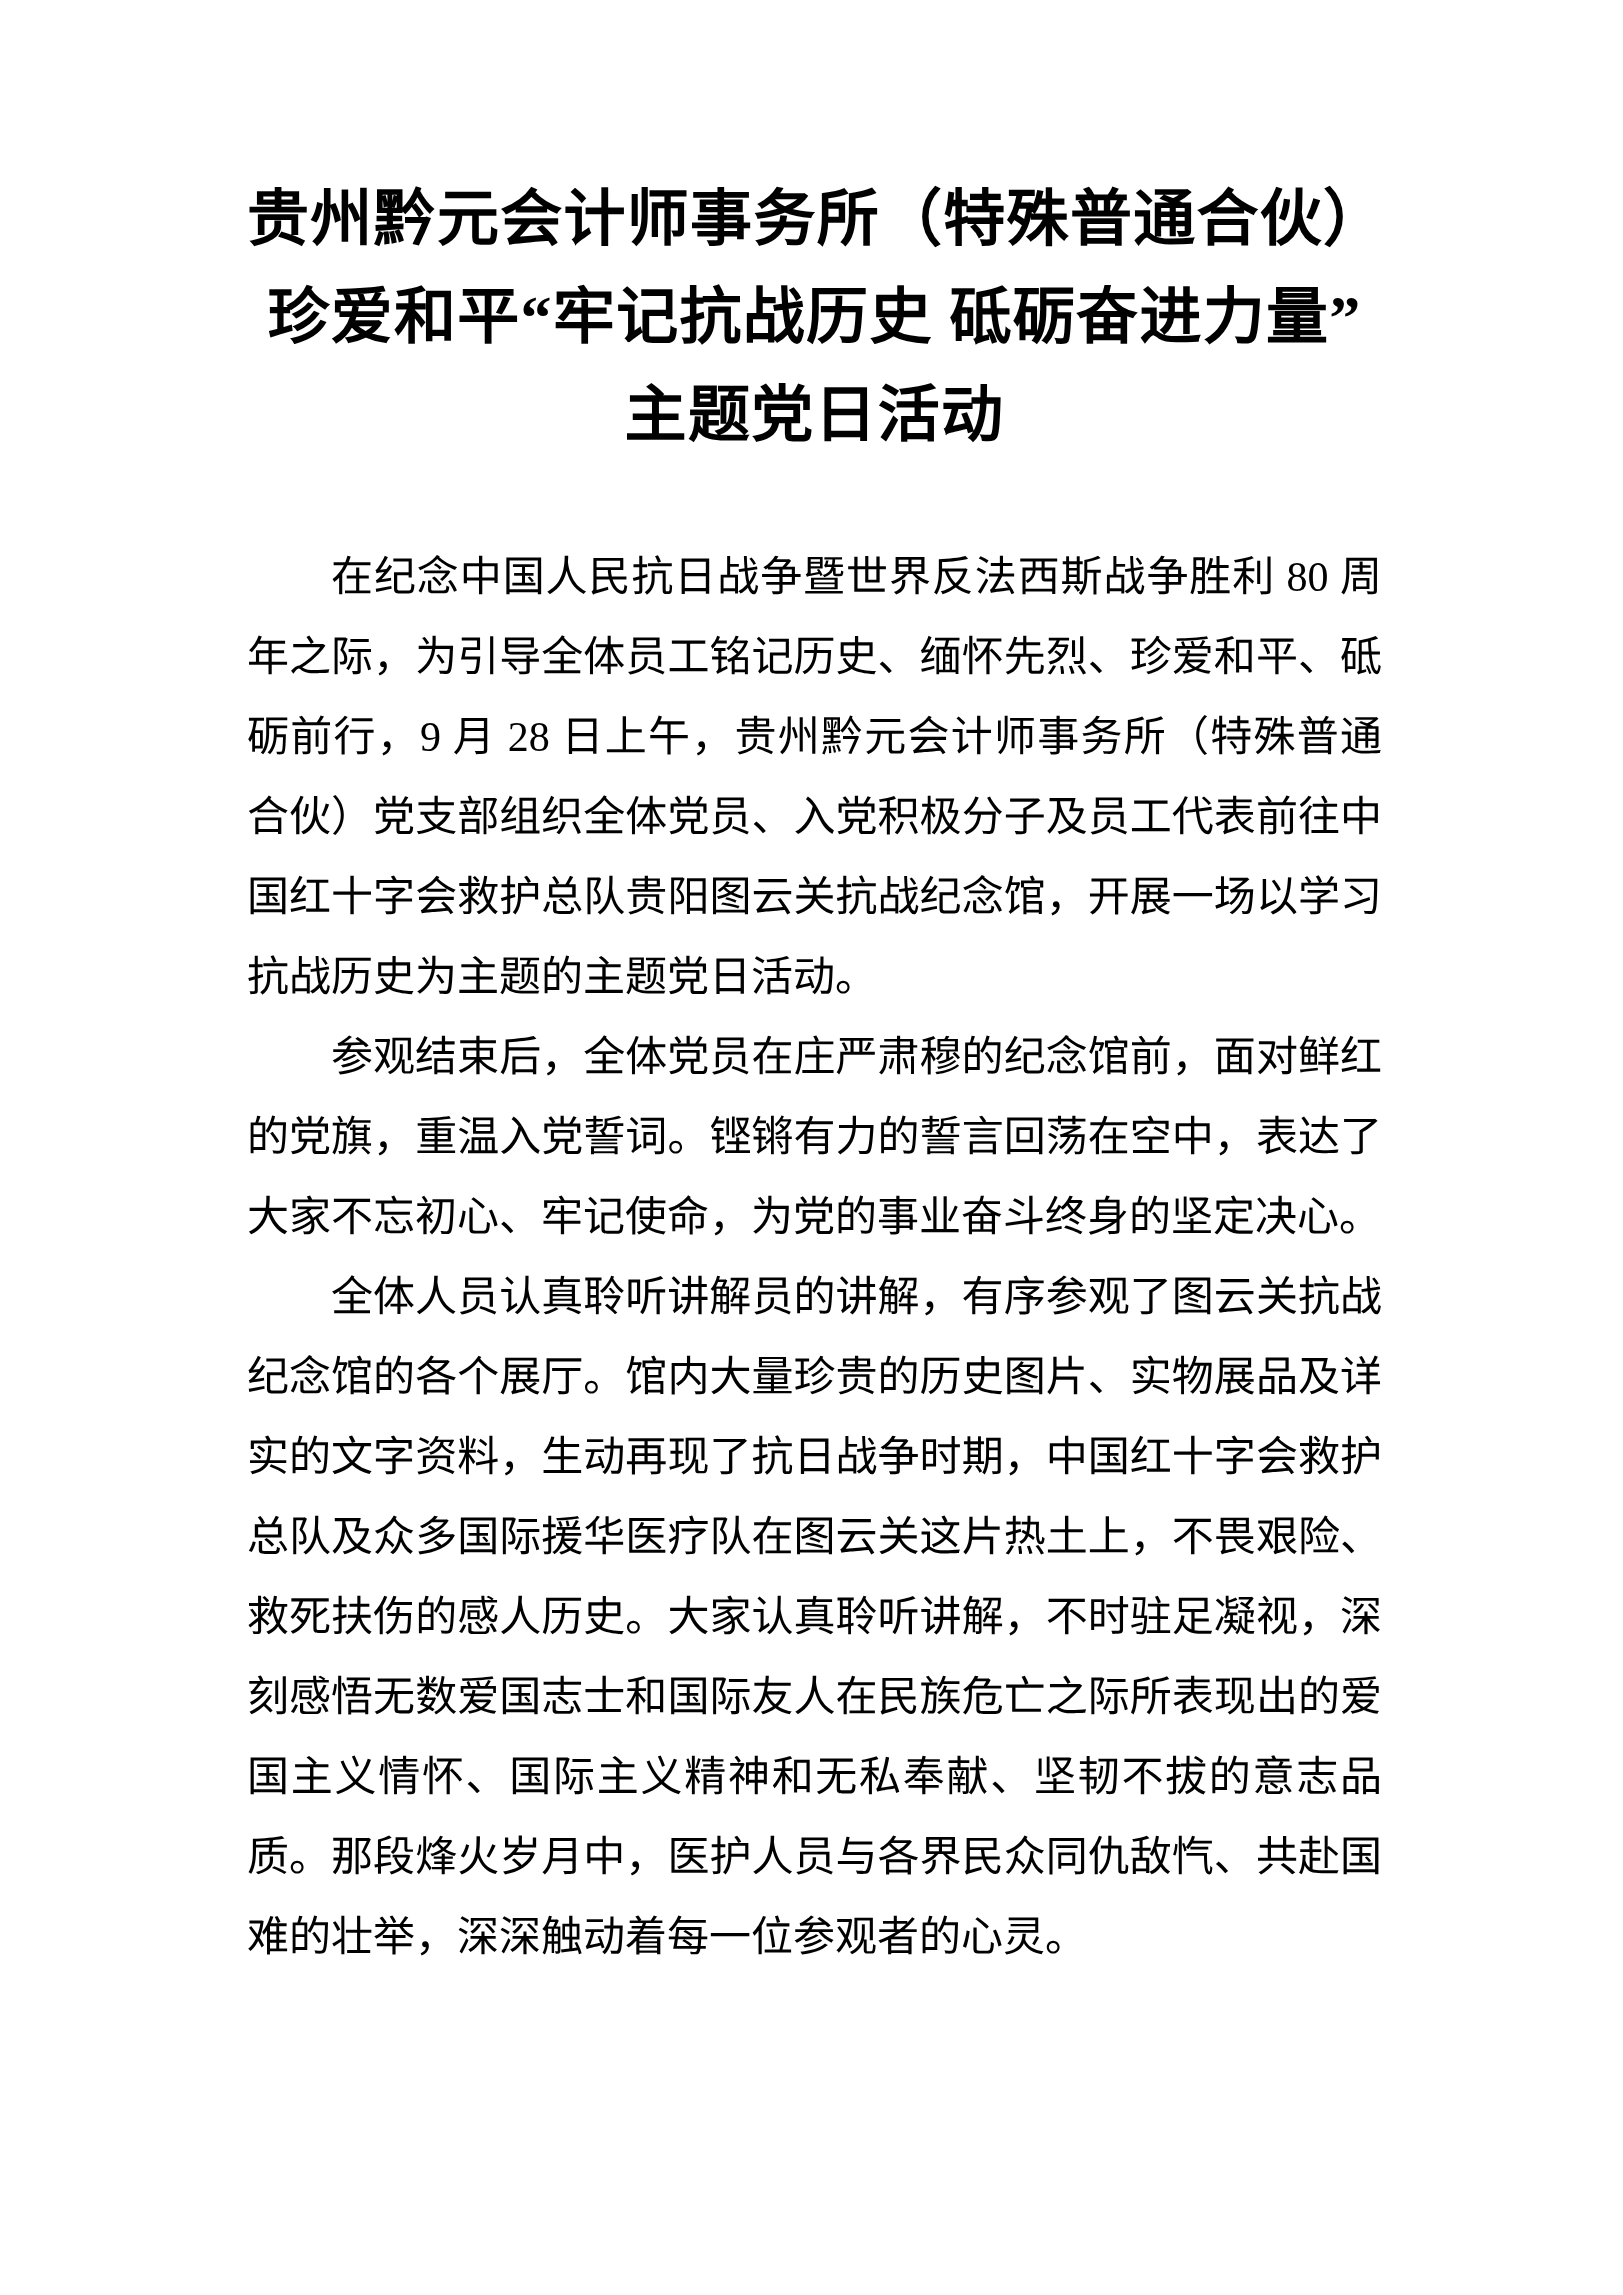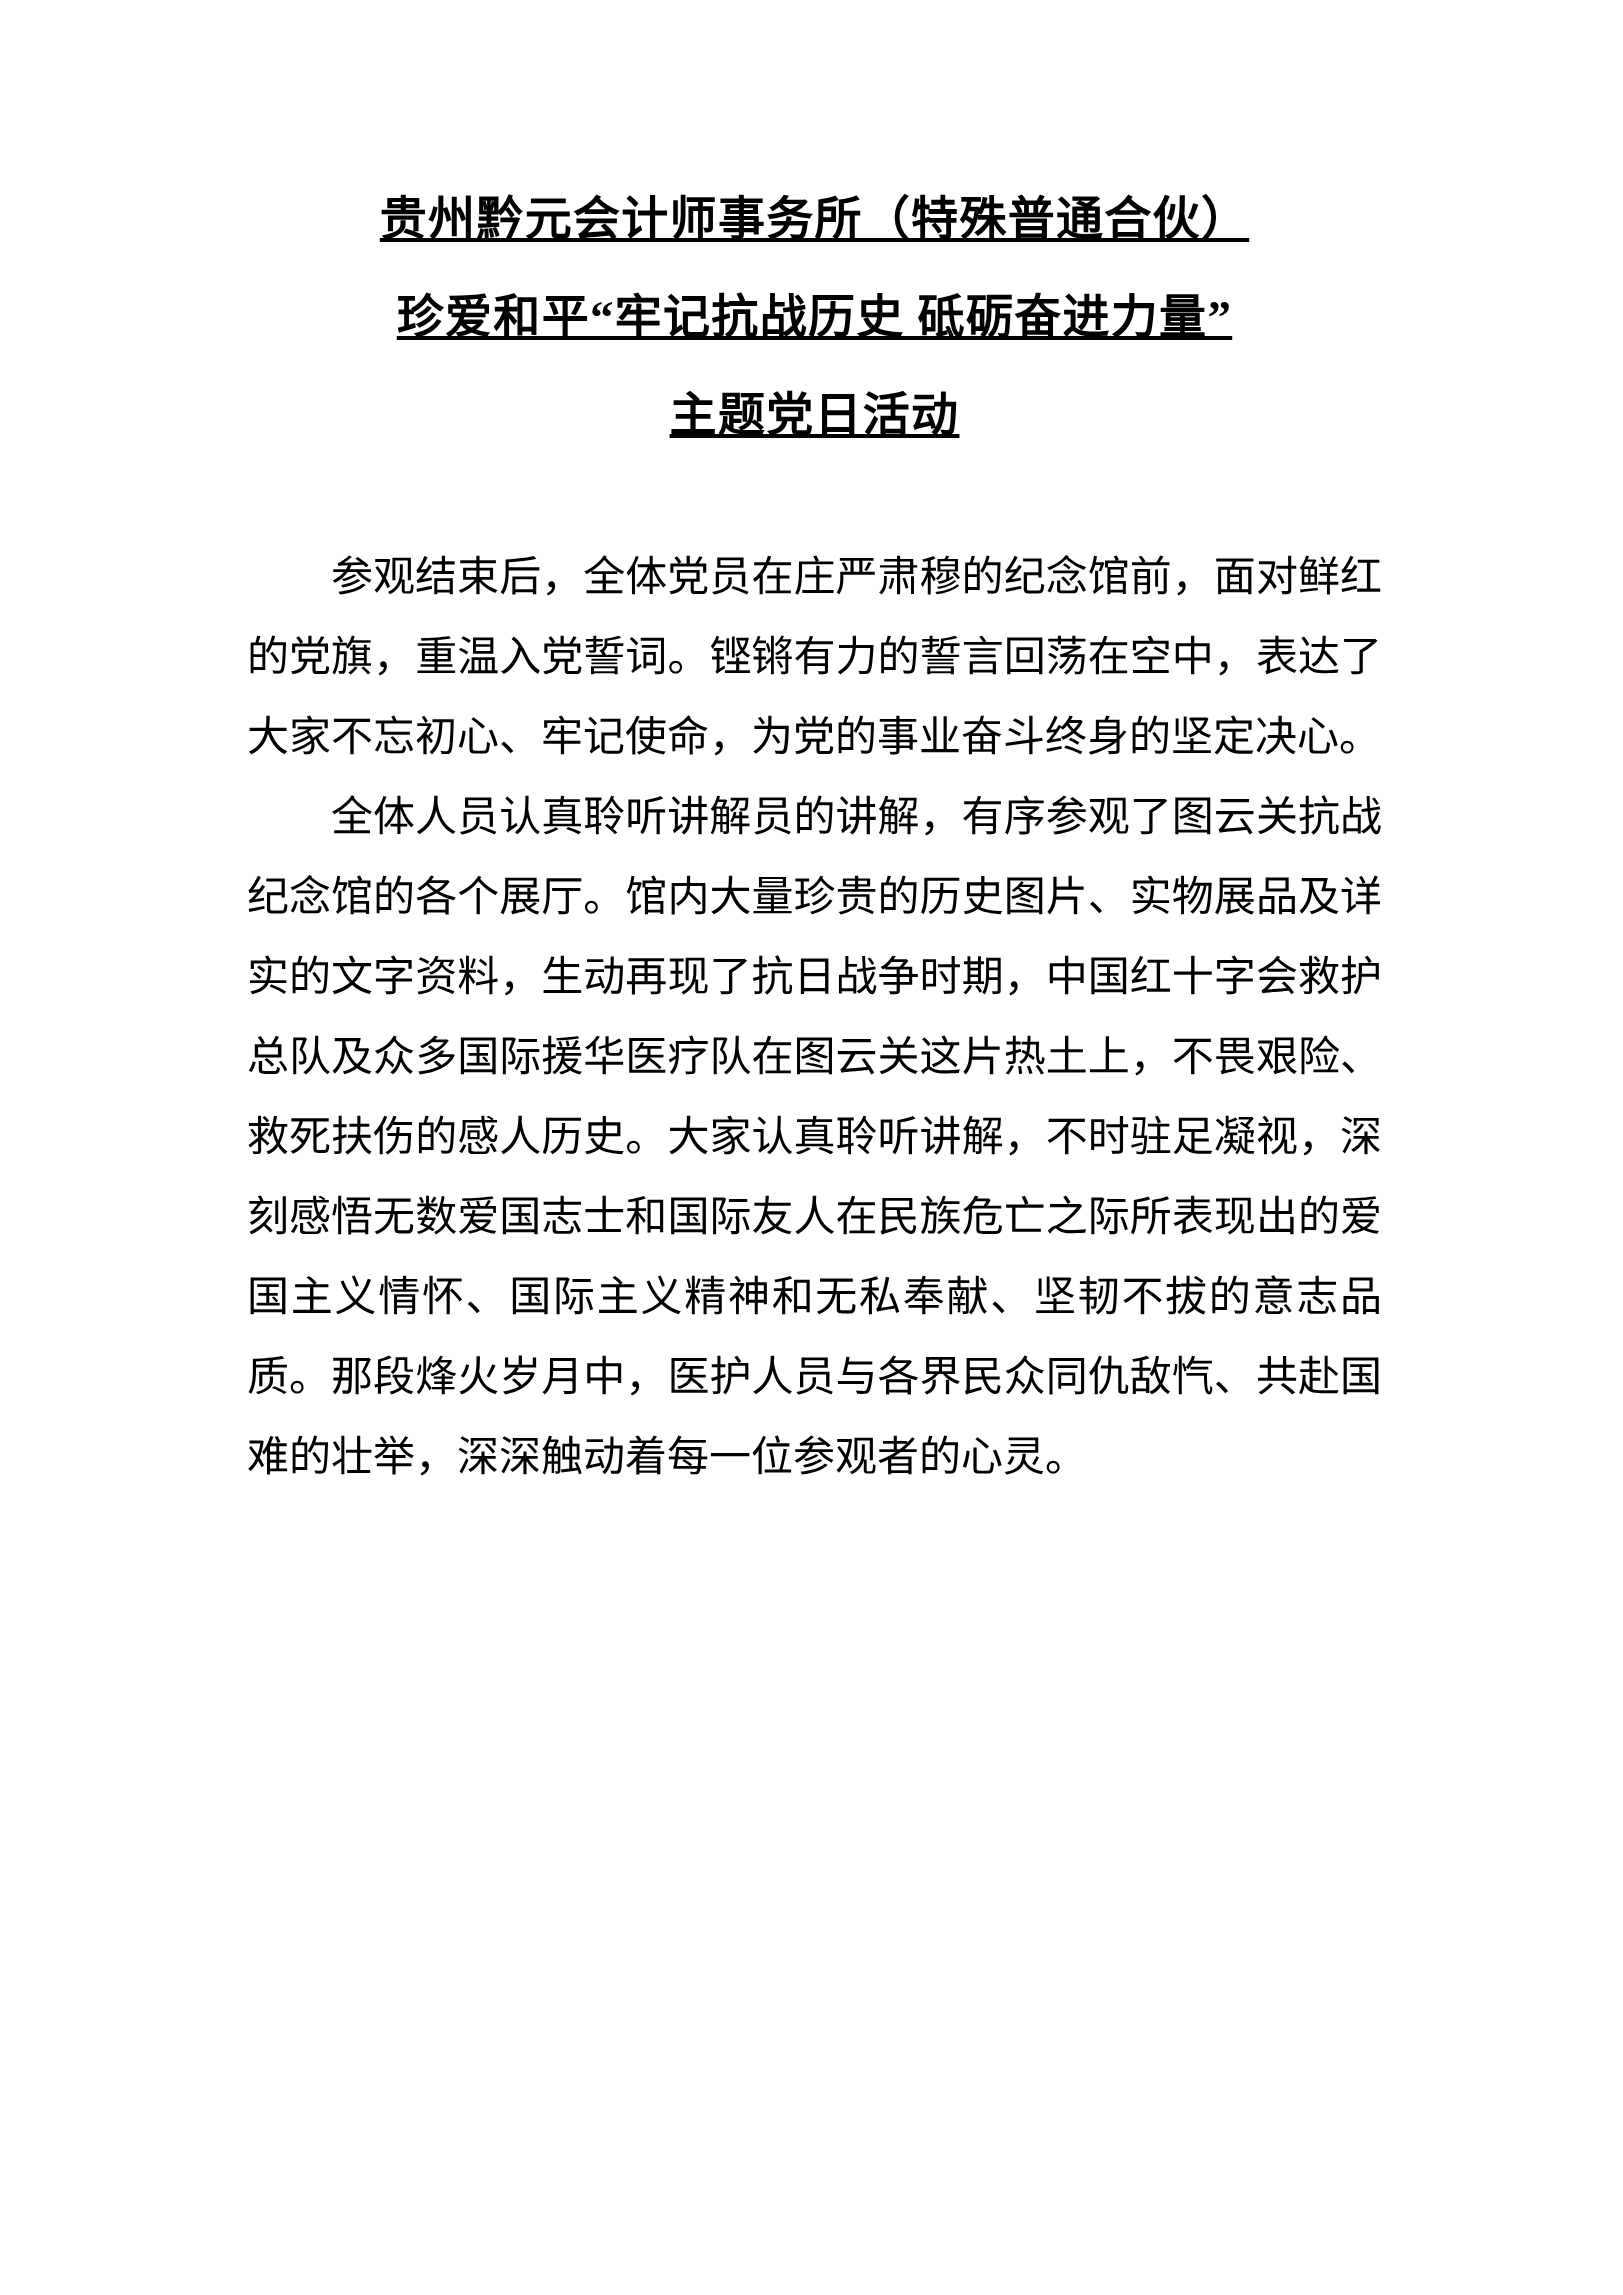--- a/index.html
+++ b/index.html
@@ -18,25 +18,24 @@
   }
   .content {
     position: absolute;
     left: 247px;
     top: 170px;
     width: 1135px;
   }
   .doc-title {
     font-family: "Liberation Serif", "DejaVu Serif", serif;
     font-weight: bold;
-    font-size: 47px;
+    font-size: 62px;
     line-height: 98px;
     text-align: center;
     letter-spacing: 1.3px;
-    text-decoration: underline;
   }
   .doc-body {
     margin-top: 73px;
     font-family: "Liberation Serif", "DejaVu Serif", serif;
     font-size: 42px;
     line-height: 80px;
   }
   .doc-body p {
     margin: 0;
     padding: 0;
@@ -50,18 +49,19 @@
 <body>
 
 <div class="page">
   <div class="content">
     <div class="doc-title">
       <div>贵州黔元会计师事务所（特殊普通合伙）</div>
       <div>珍爱和平“牢记抗战历史 砥砺奋进力量”</div>
       <div>主题党日活动</div>
     </div>
     <div class="doc-body">
+      <p>在纪念中国人民抗日战争暨世界反法西斯战争胜利 80 周年之际，为引导全体员工铭记历史、缅怀先烈、珍爱和平、砥砺前行，9 月 28 日上午，贵州黔元会计师事务所（特殊普通合伙）党支部组织全体党员、入党积极分子及员工代表前往中国红十字会救护总队贵阳图云关抗战纪念馆，开展一场以学习抗战历史为主题的主题党日活动。</p>
       <p>参观结束后，全体党员在庄严肃穆的纪念馆前，面对鲜红的党旗，重温入党誓词。铿锵有力的誓言回荡在空中，表达了大家不忘初心、牢记使命，为党的事业奋斗终身的坚定决心。</p>
       <p>全体人员认真聆听讲解员的讲解，有序参观了图云关抗战纪念馆的各个展厅。馆内大量珍贵的历史图片、实物展品及详实的文字资料，生动再现了抗日战争时期，中国红十字会救护总队及众多国际援华医疗队在图云关这片热土上，不畏艰险、救死扶伤的感人历史。大家认真聆听讲解，不时驻足凝视，深刻感悟无数爱国志士和国际友人在民族危亡之际所表现出的爱国主义情怀、国际主义精神和无私奉献、坚韧不拔的意志品质。那段烽火岁月中，医护人员与各界民众同仇敌忾、共赴国难的壮举，深深触动着每一位参观者的心灵。</p>
     </div>
   </div>
 </div>
 
 
 </body></html>

